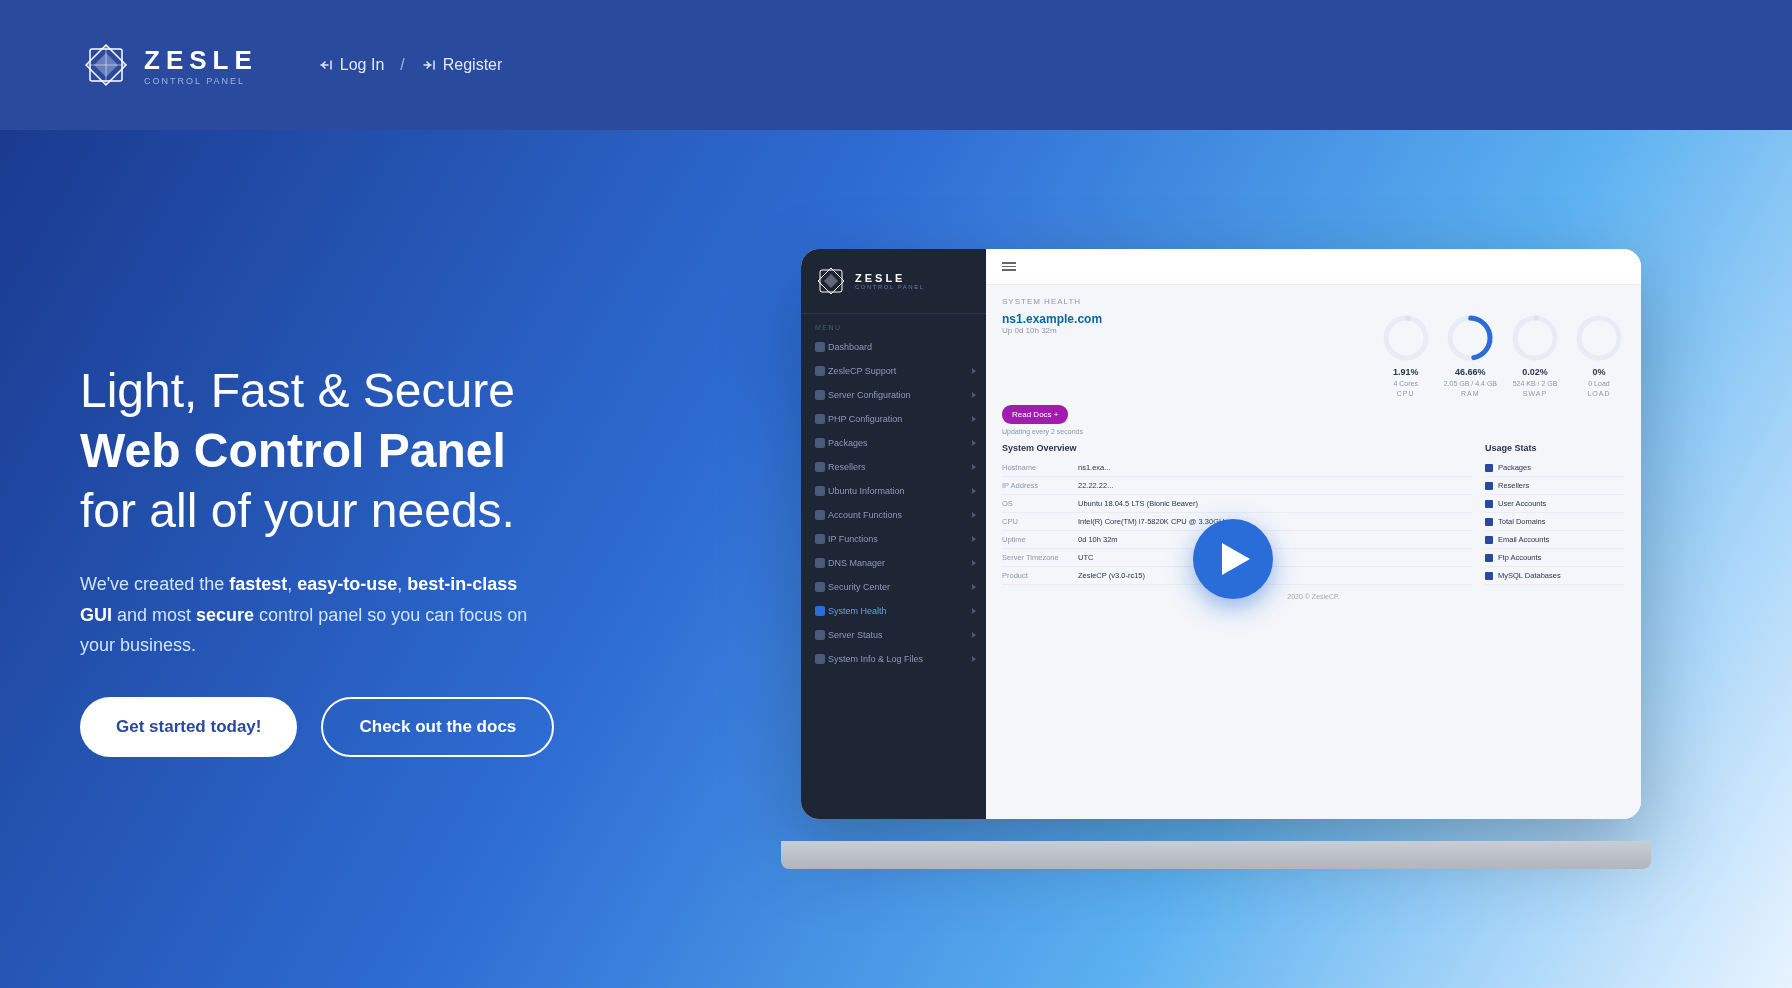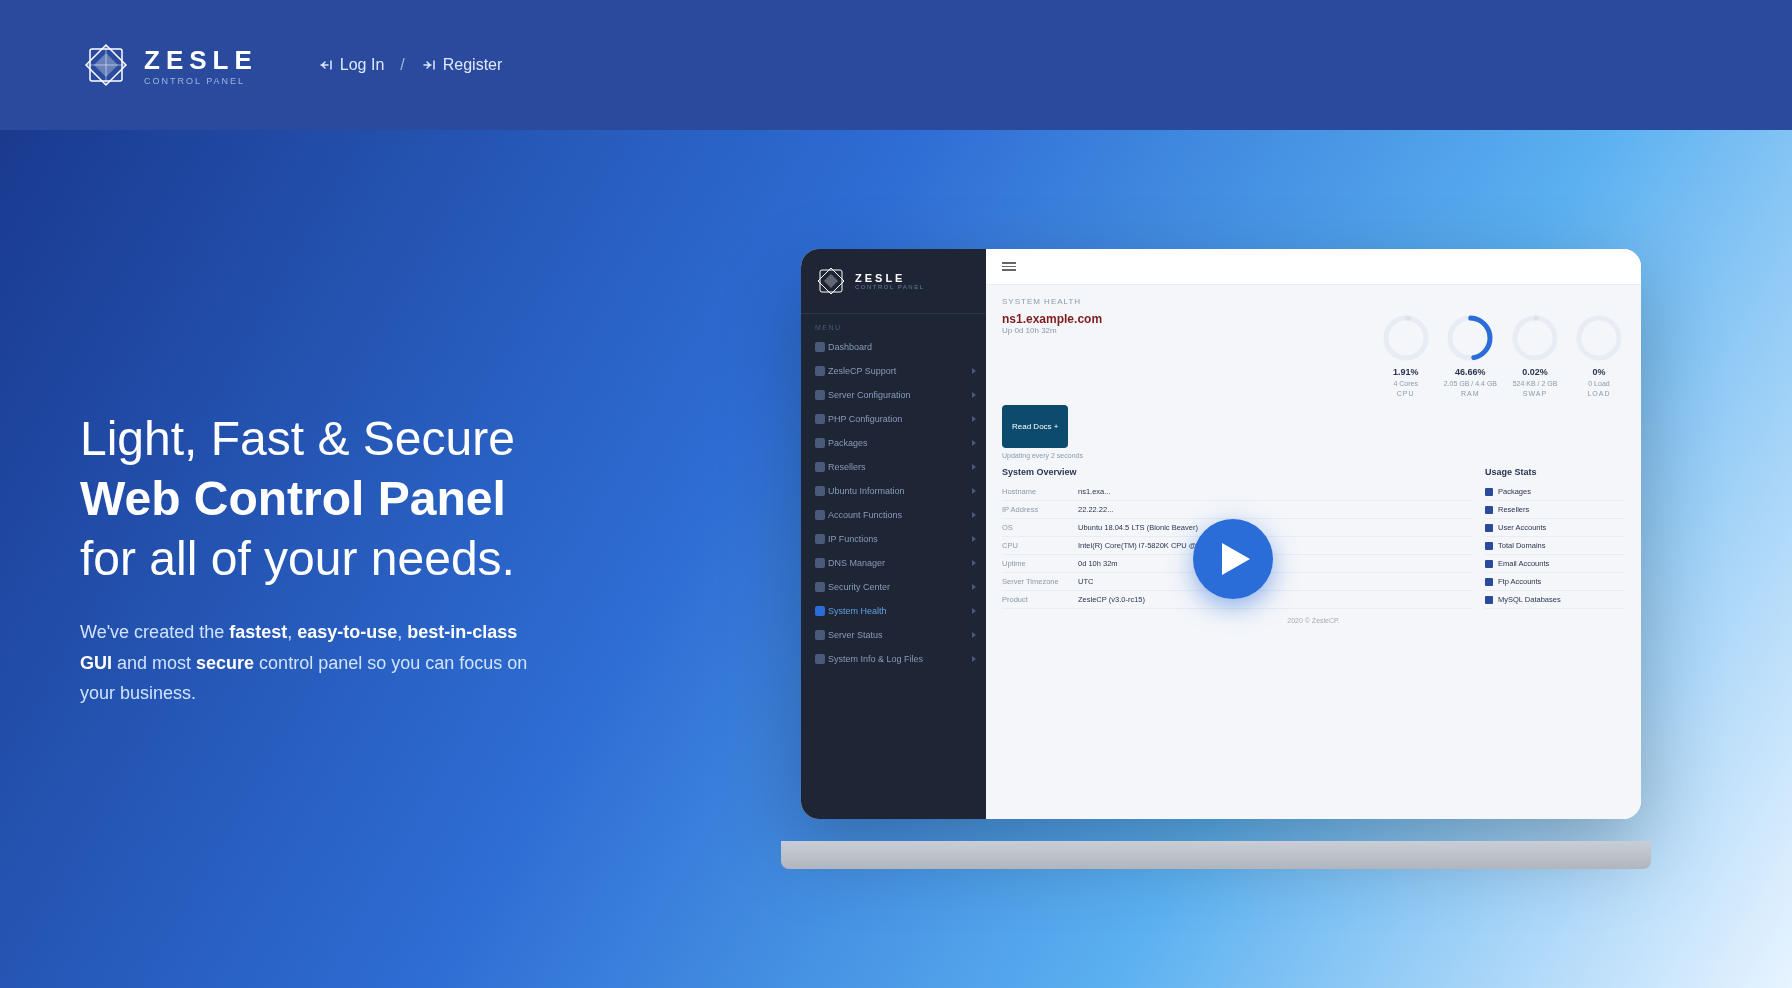--- a/index.html
+++ b/index.html
@@ -317,21 +317,21 @@
     }
     .server-info {
       display: flex;
       align-items: flex-start;
       justify-content: space-between;
       margin-bottom: 8px;
     }
     .server-name {
       font-size: 12px;
       font-weight: 700;
-      color: #7f1d1d;
+      color: #0369a1;
     }
     .server-uptime {
       font-size: 8px;
       color: #8a9aaa;
     }
     
     .gauges-row {
       display: flex;
       gap: 12px;
       align-items: center;
@@ -354,25 +354,25 @@
       font-weight: 700;
       color: #2a3550;
       text-align: center;
     }
     .gauge-sub {
       font-size: 7px;
       color: #8a9aaa;
       text-align: center;
     }
     .read-docs-btn {
-      background: #0c4a6e;
+      background: #a21caf;
       color: #fff;
       border: none;
-      border-radius: 4px;
-      padding: 17px 10px;
+      border-radius: 9px;
+      padding: 5px 10px;
       font-size: 8px;
       cursor: pointer;
       display: flex;
       align-items: center;
       gap: 4px;
       margin-bottom: 4px;
     }
     .updating-text {
       font-size: 7px;
       color: #8a9aaa;
@@ -503,20 +503,24 @@
     <div class="hero-bg-extended"></div>
 
     <section class="hero-section">
       <h1 class="hero-title">
         <span>Light, Fast &amp; Secure</span> <strong>Web Control Panel</strong><br>
         <span>for all of your needs.</span>
       </h1>
       <p class="hero-subtitle">
         We've created the <strong>fastest</strong>, <strong>easy-to-use</strong>, <strong>best-in-class GUI</strong> and most <strong>secure</strong> control panel so you can focus on your business.
       </p>
+      <div class="hero-buttons">
+        <button class="btn-primary-hero">Get started today!</button>
+        <button class="btn-outline-hero">Check out the docs</button>
+      </div>
     </section>
 
     <div class="laptop-section">
       <div class="laptop-wrapper">
         <div class="laptop-body">
 
           <div class="dashboard">
 
             <div class="sidebar">
               <div class="sidebar-logo">

